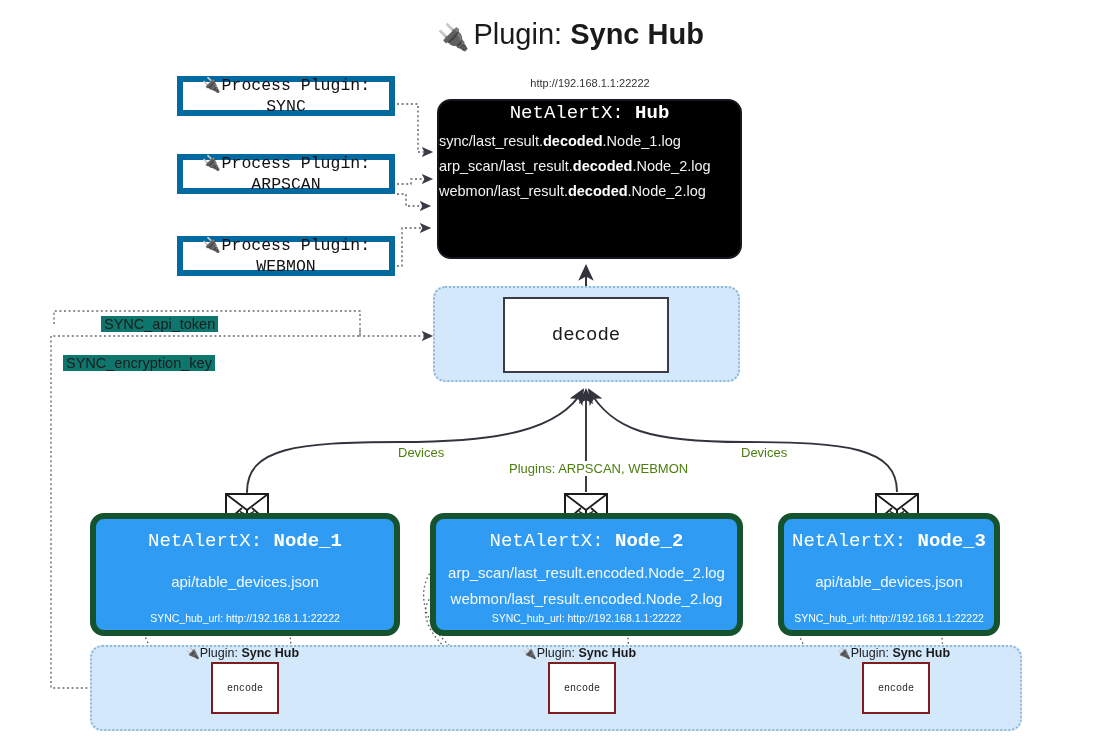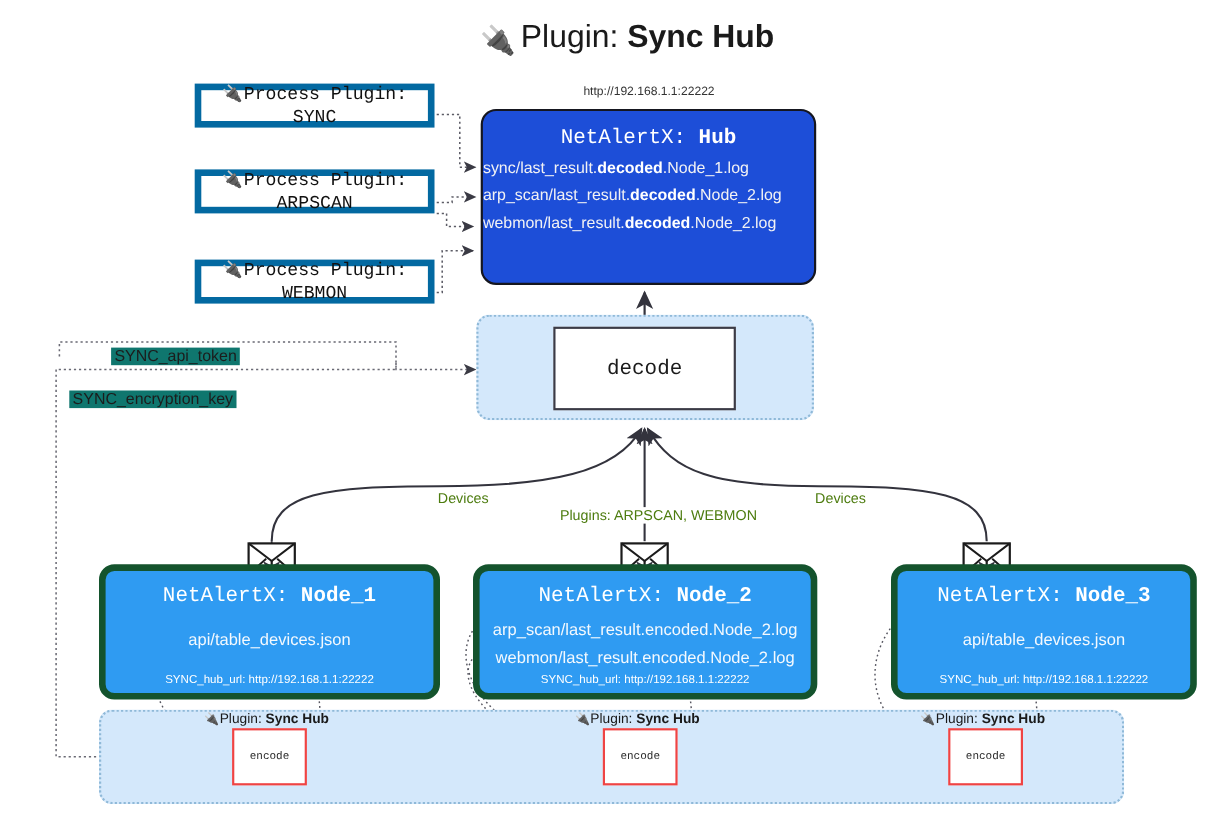--- a/index.html
+++ b/index.html
@@ -45,26 +45,26 @@
     line-height:1.28;
     box-sizing:border-box;
   }
   .proc-box .l1{white-space:nowrap;}
   .proc-box .l2{white-space:nowrap;}
   .proc-box .plug{font-size:15px;margin-right:1px;}
 
   
   #hub-box{
     left:437px;top:99px;width:305px;height:160px;
-    background:#1d4ed8;
+    background:#000000;
     border:2px solid #15161f;
     border-radius:14px;
     box-sizing:border-box;
     color:#ffffff;
-    padding-top:13px;
+    padding-top:1px;
   }
   #hub-title{
     text-align:center;
     font-family:"Liberation Mono", monospace;
     font-size:19px;
     margin-bottom:5px;
   }
   #hub-title .strong{font-weight:bold;}
   .hub-line{
     text-align:left;
@@ -107,21 +107,21 @@
     border:6px solid #14532d;
     border-radius:14px;
     background:#2f9bf2;
     box-sizing:border-box;
     color:#ffffff;
     top:513px;height:123px;
     overflow:hidden;
   }
   #node1{left:90px;width:310px;}
   #node2{left:430px;width:313px;}
-  #node3{left:810px;width:278px;}
+  #node3{left:778px;width:222px;}
   .node-title{
     text-align:center;
     font-family:"Liberation Mono", monospace;
     font-size:19px;
     margin-top:11px;
   }
   .node-title .strong{font-weight:bold;}
   .node-line{
     text-align:center;
     font-size:15px;
@@ -143,21 +143,21 @@
   #encode-band{
     left:90px;top:645px;width:932px;height:86px;
     background:#d4e8fb;
     border:2px dotted #8fb9d8;
     border-radius:12px;
     box-sizing:border-box;
   }
   .encode-box{
     width:68px;height:52px;
     background:#ffffff;
-    border:2px solid #ef4444;
+    border:2px solid #7f1d1d;
     box-sizing:border-box;
     display:flex;align-items:center;justify-content:center;
     font-family:"Liberation Mono", monospace;
     font-size:10px;color:#2a2a2a;
     top:662px;
   }
   #encode1{left:211px;}
   #encode2{left:548px;}
   #encode3{left:862px;}
   .encode-cap{

